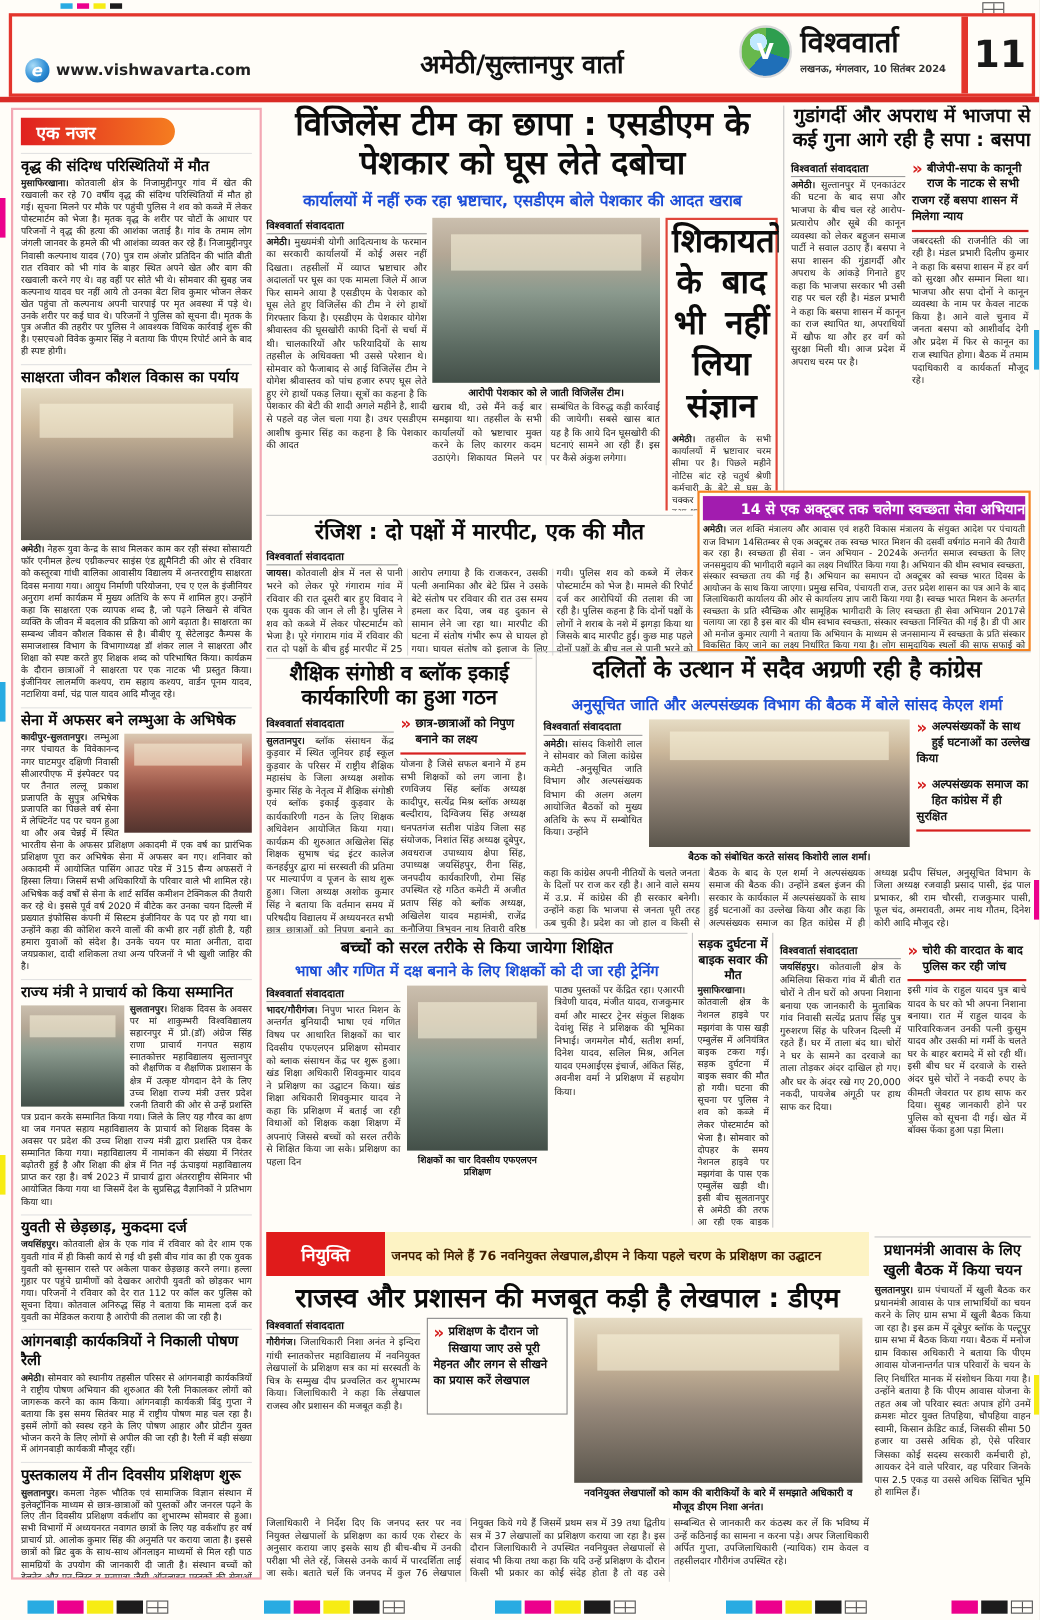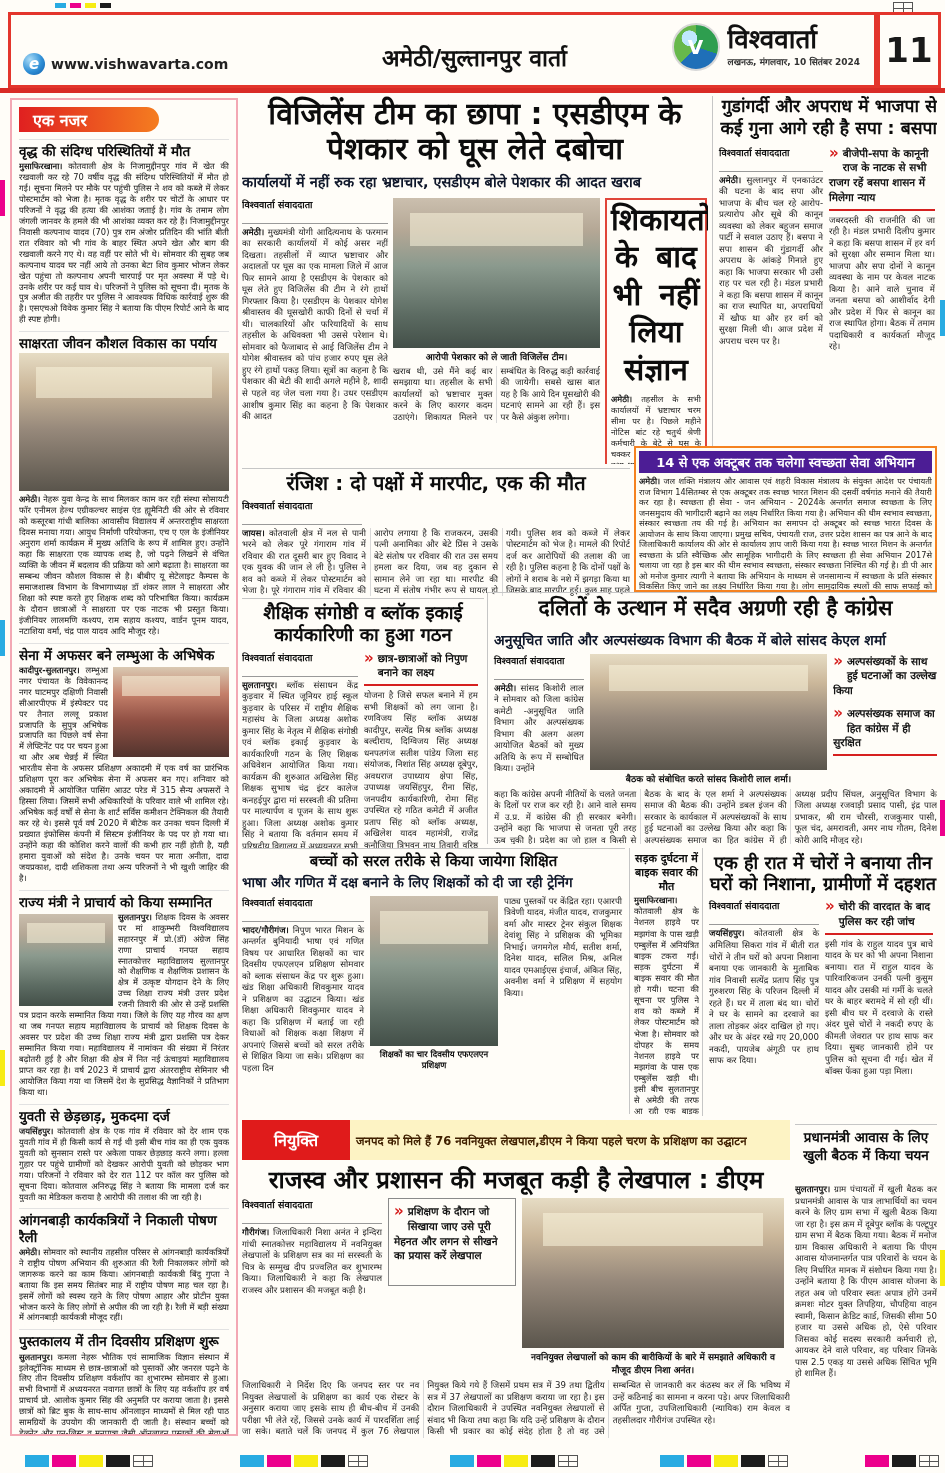--- a/index.html
+++ b/index.html
@@ -22,21 +22,21 @@
        border:2px solid #d8d8d8;}
   .brand-name{font-size:26px;font-weight:bold;color:#111;line-height:1.05;}
   .brand-edition{font-size:9px;font-weight:bold;color:#333;margin-top:2px;}
   .pagebox{position:absolute;right:0;top:0;bottom:0;width:58px;border-left:6px solid #e3352c;
        display:flex;align-items:center;justify-content:center;font-size:34px;font-weight:bold;}
   #redband{left:0;top:88px;width:945px;height:5px;background:#d92b26;}
   
   .hl{font-weight:bold;color:#0c0c0c;text-align:center;line-height:1.18;}
   .body{font-size:8.6px;line-height:1.34;text-align:justify;color:#1b1b1b;}
   .byline{display:block;font-weight:bold;font-size:9.5px;border-bottom:1px solid #999;
-          padding-bottom:12px;margin-bottom:3px;color:#111;}
+          padding-bottom:1px;margin-bottom:3px;color:#111;}
   .dl{font-weight:bold;}
   .cols2{column-count:2;column-gap:8px;column-rule:1px solid #d8d8d8;}
   .cols3{column-count:3;column-gap:8px;column-rule:1px solid #d8d8d8;}
   .caption{font-size:9px;font-weight:bold;text-align:center;margin-top:2px;color:#111;}
   .photo{position:relative;width:100%;background:
       linear-gradient(180deg,#cbbfae 0%,#b4a795 22%,#8b9a8e 45%,#5c6b62 78%,#434f48 100%);}
   .photo.red{background:linear-gradient(180deg,#d9c9b2 0%,#c47f6a 30%,#8f4f43 60%,#52342e 100%);}
   .photo.indoor{background:linear-gradient(180deg,#e6dcc4 0%,#cbb79a 25%,#97897b 55%,#5a554c 100%);}
   .photo::after{content:"";position:absolute;left:8%;top:10%;width:84%;height:22%;
       background:rgba(250,244,220,.55);}
@@ -54,48 +54,48 @@
   .ln-story{margin-bottom:6px;padding-top:3px;border-top:1px solid #e2e2e2;overflow:hidden;}
   .ln-story:first-of-type{border-top:0;}
   .ln-hl{font-size:13.5px;font-weight:bold;color:#0c0c0c;line-height:1.2;margin-bottom:2px;}
   .ln-body{font-size:8.3px;line-height:1.32;text-align:justify;}
   .ph-full{height:138px;margin-bottom:3px;}
   .ph-right{float:right;width:116px;height:90px;margin:2px 0 3px 5px;}
   .ph-left{float:left;width:94px;height:92px;margin:2px 5px 3px 0;}
   
   #lead{left:242px;top:96px;width:466px;height:368px;overflow:hidden;}
   #lead .hl{font-size:30px;}
-  .subhead{font-weight:bold;text-align:left;color:#0f172a;}
+  .subhead{font-weight:bold;text-align:center;color:#1d4ed8;}
   #lead .subhead{font-size:14.5px;margin-top:4px;}
   .leadrow{display:flex;gap:5px;margin-top:7px;}
   .snbox{border:2px solid #e0463a;padding:4px;box-sizing:border-box;}
   .snbox .hl{font-size:11.5px;line-height:1.25;margin-bottom:3px;font-family:Liberation Mono, monospace;}
   #bjp{left:712px;top:96px;width:225px;height:368px;padding-left:6px;box-sizing:border-box;overflow:hidden;}
   #bjp .hl{font-size:17.5px;text-align:right;line-height:1.25;}
   #ranjish{left:242px;top:468px;width:388px;height:124px;padding-top:3px;overflow:hidden;}
   #ranjish .hl{font-size:20px;}
   #swachh{left:634px;top:446px;width:303px;height:146px;border:2px solid #f58220;
       padding:3px;box-sizing:border-box;background:#fffdf4;overflow:hidden;}
-  .swachh-bar{background:#4c1d95;color:#fff;font-weight:bold;font-size:13px;text-align:center;
+  .swachh-bar{background:#a21caf;color:#fff;font-weight:bold;font-size:13px;text-align:right;
       padding:2px 0;margin-bottom:3px;}
   #swachh .body{font-size:8.2px;line-height:1.28;}
   #shaikshik{left:242px;top:598px;width:242px;height:246px;padding-top:3px;overflow:hidden;}
   #shaikshik .hl{font-size:18.5px;}
   #congress{left:487px;top:592px;width:450px;height:252px;padding:3px 0 0 6px;box-sizing:border-box;overflow:hidden;}
   #congress .hl{font-size:21px;}
   #congress .subhead{font-size:14px;margin-top:9px;}
   #bachche{left:242px;top:848px;width:383px;height:266px;padding-top:4px;overflow:hidden;}
   #bachche .hl{font-size:15px;}
   #bachche .subhead{font-size:13.5px;margin-top:2px;}
   #sadak{left:629px;top:848px;width:70px;height:266px;padding:4px 0 0 4px;box-sizing:border-box;overflow:hidden;}
   #sadak .hl{font-size:11px;line-height:1.25;margin-bottom:2px;}
   #chori{left:702px;top:848px;width:235px;height:268px;padding:4px 0 0 6px;box-sizing:border-box;overflow:hidden;}
   #chori .hl{font-size:18px;}
   #pm{left:795px;top:1124px;width:142px;height:330px;padding-top:4px;overflow:hidden;}
-  #pm .hl{font-size:13.5px;line-height:1.3;margin-bottom:20px;text-align:center;}
+  #pm .hl{font-size:13.5px;line-height:1.3;margin-bottom:4px;text-align:center;}
   #nijukti{left:242px;top:1120px;width:548px;height:40px;display:flex;align-items:stretch;}
   .nij-label{width:108px;background:#e01b1b;color:#fff;font-weight:bold;font-size:16px;
       display:flex;align-items:center;justify-content:center;}
   .nij-strip{flex:1;background:#fdf3c4;color:#402000;font-weight:bold;font-size:11.5px;
       display:flex;align-items:center;padding:0 6px;white-space:nowrap;overflow:hidden;}
   #lekhpal{left:242px;top:1164px;width:548px;height:292px;overflow:hidden;}
   #lekhpal .hl{font-size:24px;margin:2px 0 4px 0;}
   .quotebox{border:1px solid #8a8a8a;padding:5px;box-sizing:border-box;}
   
   .reg{height:12px;width:24px;display:inline-block;}
@@ -277,21 +277,20 @@
       </div>
     </div>
   </div>
 
   <div id="sadak" class="abs leftline">
     <div class="hl">सड़क दुर्घटना में बाइक सवार की मौत</div>
     <p class="body" style="margin:0;font-size:8.3px;"><b class="dl">मुसाफिरखाना।</b> <span>कोतवाली क्षेत्र के नेशनल हाइवे पर मझगंवा के पास खड़ी एम्बुलेंस में अनियंत्रित बाइक टकरा गई। सड़क दुर्घटना में बाइक सवार की मौत हो गयी। घटना की सूचना पर पुलिस ने शव को कब्जे में लेकर पोस्टमार्टम को भेजा है। सोमवार को दोपहर के समय नेशनल हाइवे पर मझगंवा के पास एक एम्बुलेंस खड़ी थी। इसी बीच सुलतानपुर से अमेठी की तरफ आ रही एक बाइक अनियंत्रित होकर एम्बुलेंस में जा टकराई। सड़क दुर्घटना में घायल बाइक सवार की मौके पर ही मौत हो गयी।</span></p>
   </div>
 
   <div id="chori" class="abs leftline">
-    <div class="hl">एक ही रात में चोरों ने बनाया तीन घरों को निशाना, ग्रामीणों में दहशत</div>
     <div style="display:flex;gap:6px;margin-top:5px;">
       <div style="width:110px;">
         <span class="byline">विश्ववार्ता संवाददाता</span>
         <p class="body" style="margin:0;"><b class="dl">जयसिंहपुर।</b> <span>कोतवाली क्षेत्र के अमिलिया सिकरा गांव में बीती रात चोरों ने तीन घरों को अपना निशाना बनाया एक जानकारी के मुताबिक गांव निवासी सत्येंद्र प्रताप सिंह पुत्र गुरुशरण सिंह के परिजन दिल्ली में रहते हैं। घर में ताला बंद था। चोरों ने घर के सामने का दरवाजे का ताला तोड़कर अंदर दाखिल हो गए। और घर के अंदर रखे गए 20,000 नकदी, पायजेब अंगूठी पर हाथ साफ कर दिया।</span></p>
       </div>
       <div style="width:108px;">
         <div class="pullq"><span class="chev">»</span><span>चोरी की वारदात के बाद पुलिस कर रही जांच</span></div>
         <hr class="redrule">
         <p class="body" style="margin:0;">इसी गांव के राहुल यादव पुत्र बाचे यादव के घर को भी अपना निशाना बनाया। रात में राहुल यादव के पारिवारिकजन उनकी पत्नी कुसुम यादव और उसकी मां गर्मी के चलते घर के बाहर बरामदे में सो रही थीं। इसी बीच घर में दरवाजे के रास्ते अंदर घुसे चोरों ने नकदी रुपए के कीमती जेवरात पर हाथ साफ कर दिया। सुबह जानकारी होने पर पुलिस को सूचना दी गई। खेत में बॉक्स फेंका हुआ पड़ा मिला।</p>
       </div>

